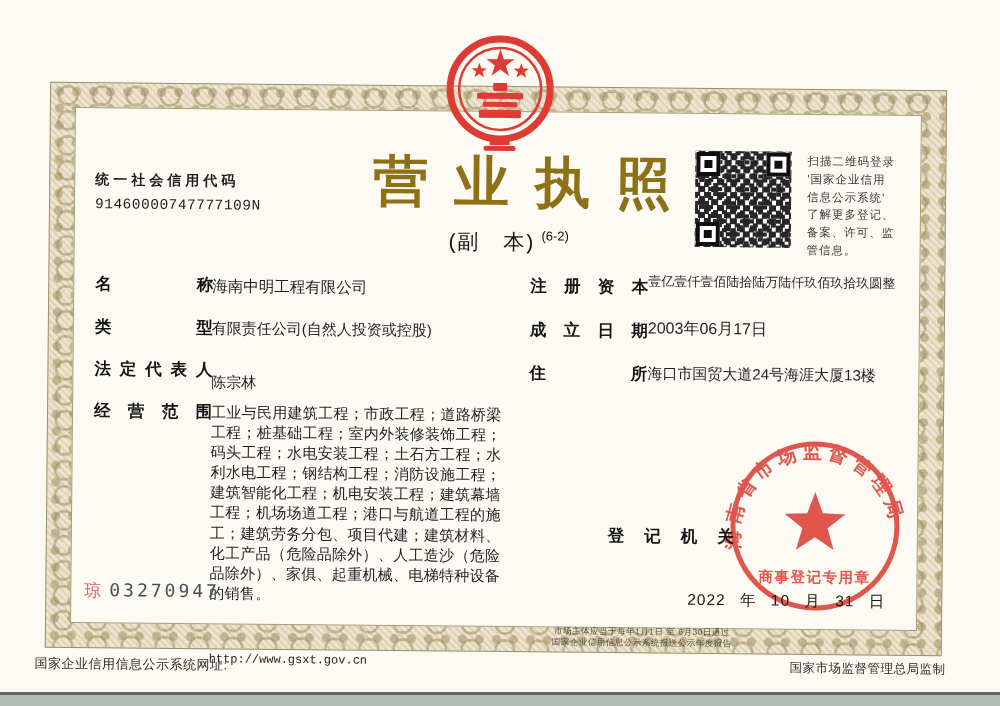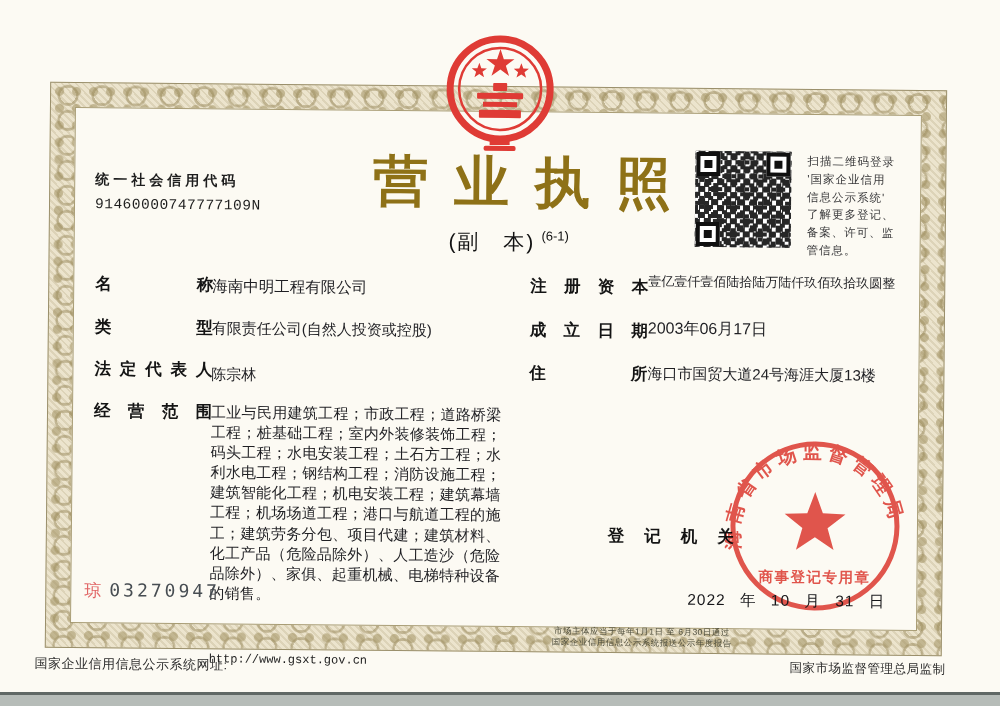--- a/index.html
+++ b/index.html
@@ -117,21 +117,21 @@
       </g>
     </svg>
 
     <div class="credit-block">
       <div class="credit-label">统一社会信用代码</div>
       <div class="credit-code">91460000747777109N</div>
     </div>
 
     <div class="title">营业执照</div>
     <div class="subtitle">
-      <span>(副　本)</span><sup>(6-1)</sup>
+      <span>(副　本)</span><sup>(6-2)</sup>
     </div>
 
     <div class="qr">
       <div class="noise"></div>
       <div class="finder f-tl">
           <i></i>
         </div>
       <div class="finder f-tr">
           <i></i>
         </div>
@@ -158,21 +158,21 @@
       </div>
     <div class="fvalue val-l" style="top:322px">有限责任公司(自然人投资或控股)</div>
 
     <div class="flabel lab-l" style="top: 362px; display: flex; justify-content: space-between;">
         <span>法</span>
         <span>定</span>
         <span>代</span>
         <span>表</span>
         <span>人</span>
       </div>
-    <div class="fvalue val-l" style="top:368px">陈宗林</div>
+    <div class="fvalue val-l" style="top:376px">陈宗林</div>
 
     <div class="flabel lab-l" style="top: 404px; display: flex; justify-content: space-between;">
         <span>经</span>
         <span>营</span>
         <span>范</span>
         <span>围</span>
       </div>
     <div class="fvalue val-l scope-value" style="top:405px">工业与民用建筑工程；市政工程；道路桥梁工程；桩基础工程；室内外装修装饰工程；码头工程；水电安装工程；土石方工程；水利水电工程；钢结构工程；消防设施工程；建筑智能化工程；机电安装工程；建筑幕墙工程；机场场道工程；港口与航道工程的施工；建筑劳务分包、项目代建；建筑材料、化工产品（危险品除外）、人工造沙（危险品除外）、家俱、起重机械、电梯特种设备的销售。</div>
 
     <div class="flabel lab-r" style="top: 275px; display: flex; justify-content: space-between;">

